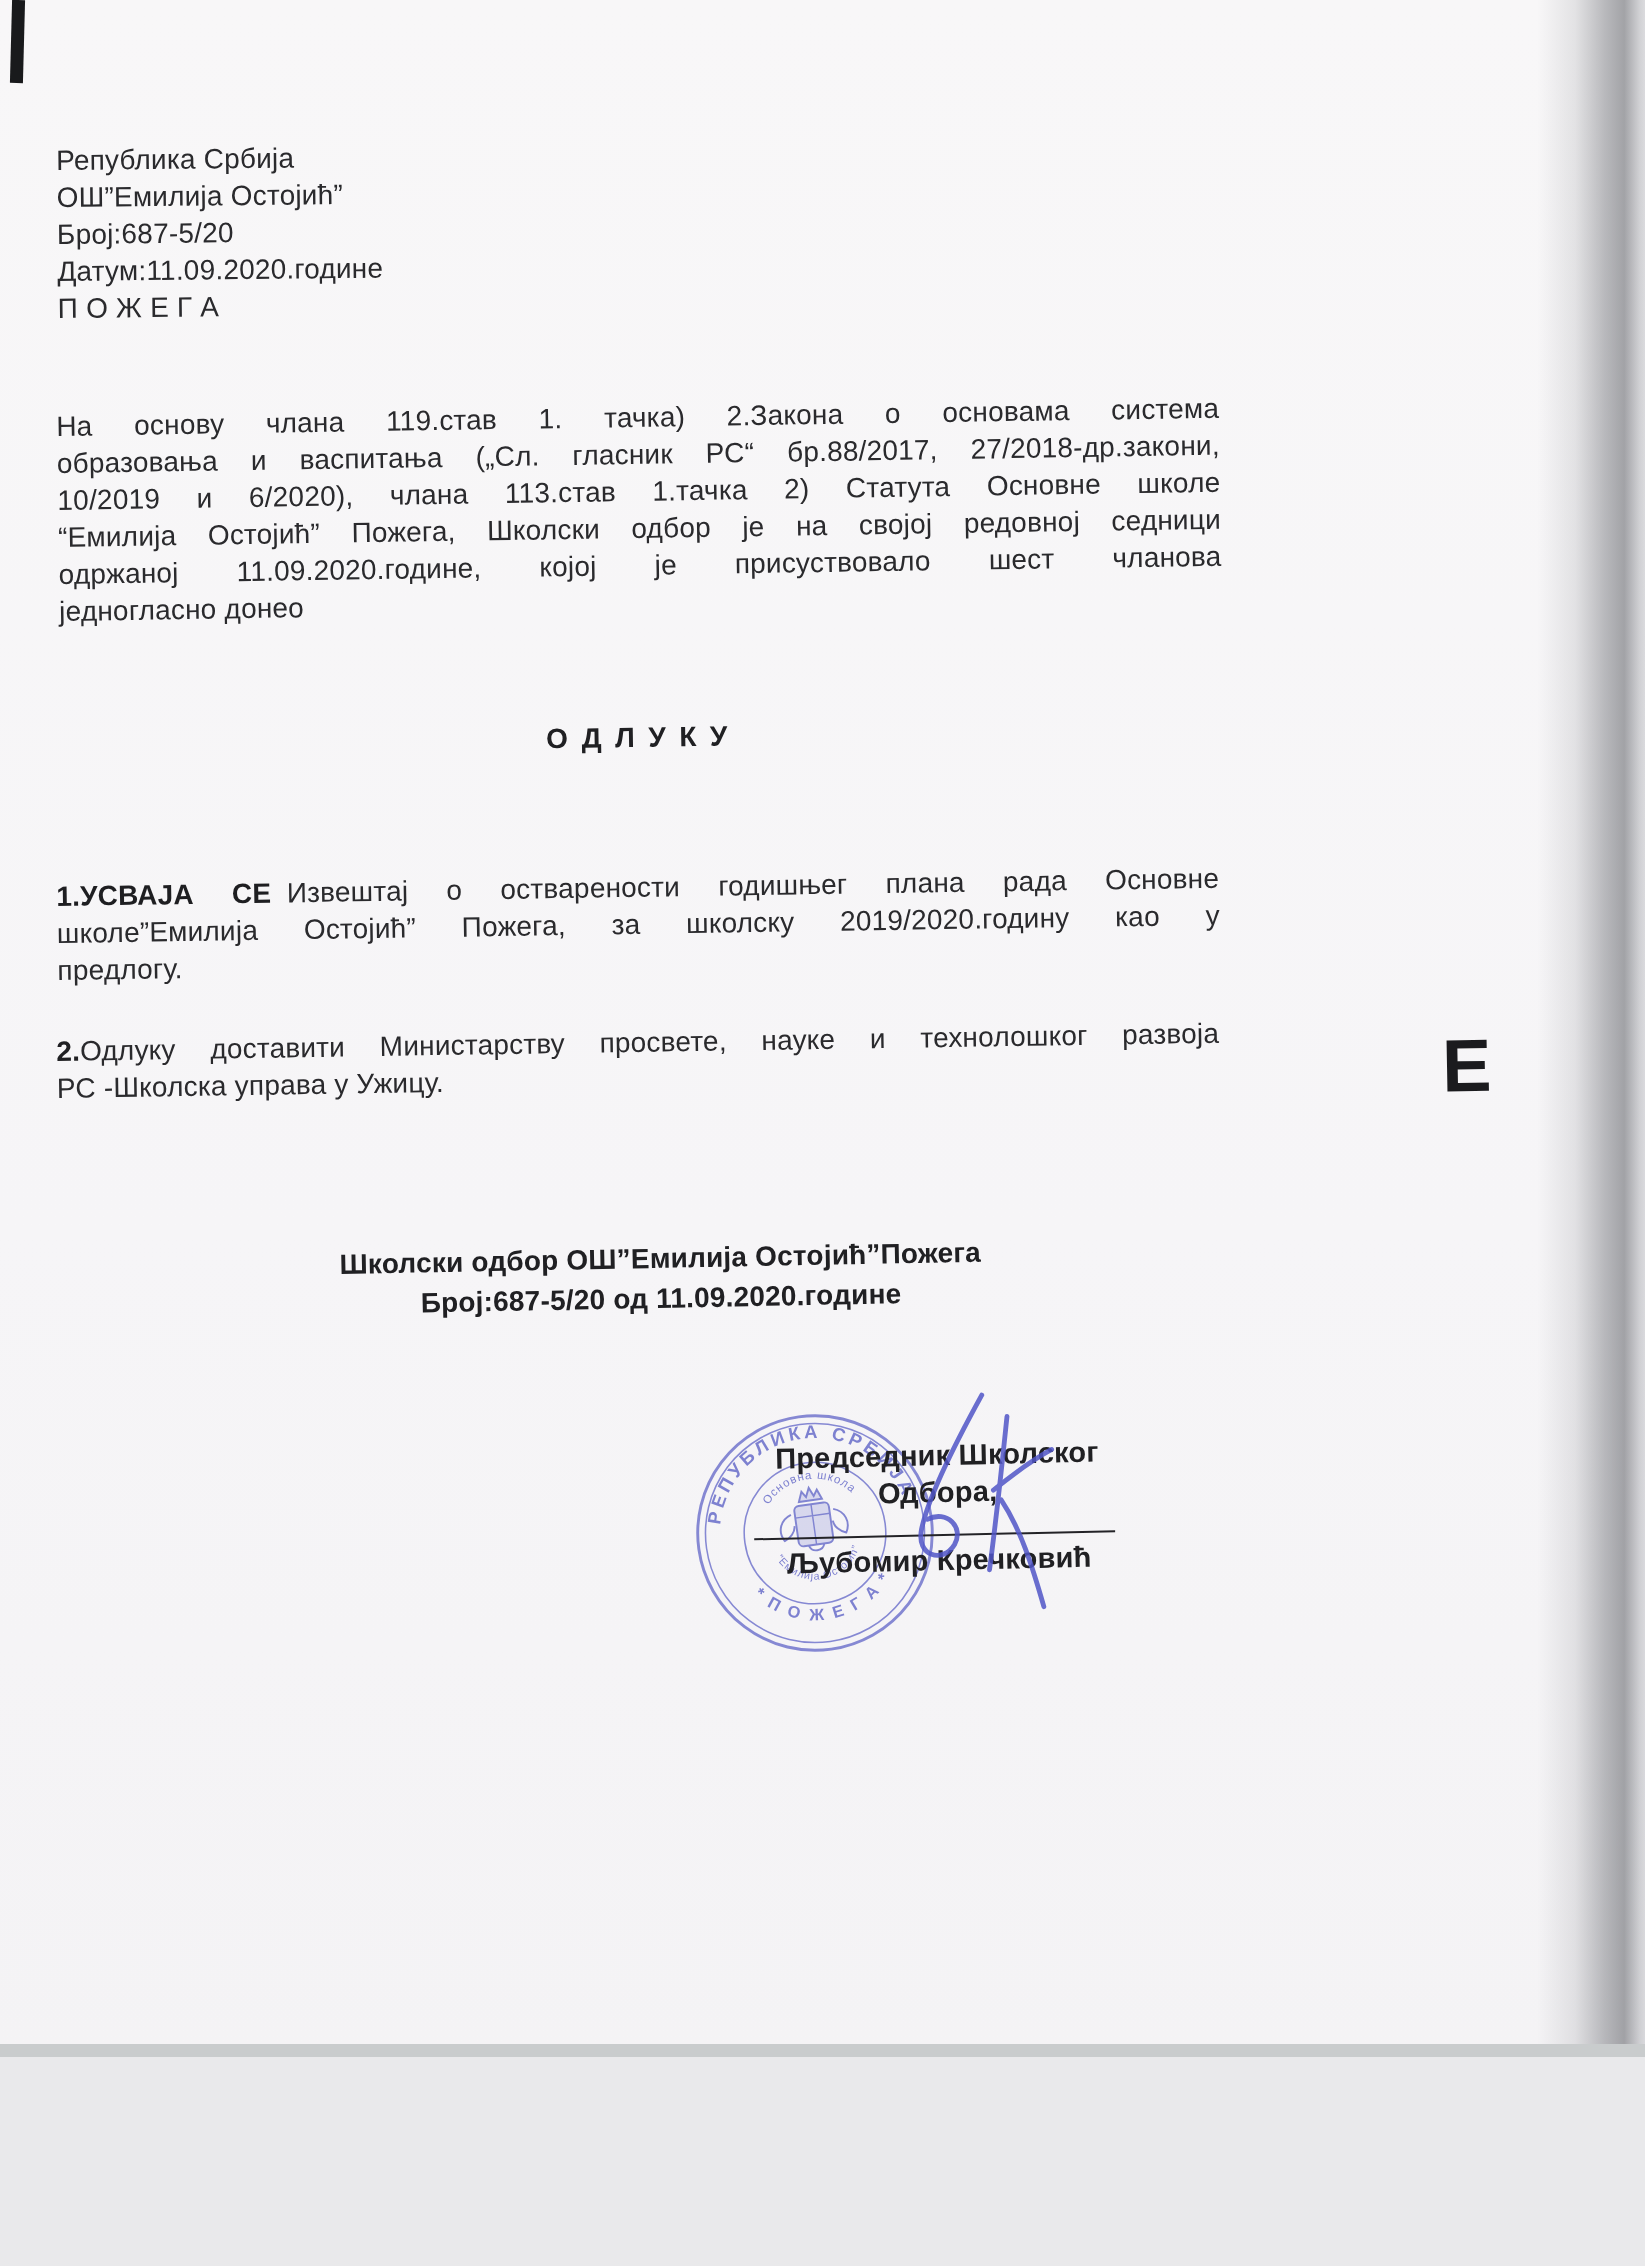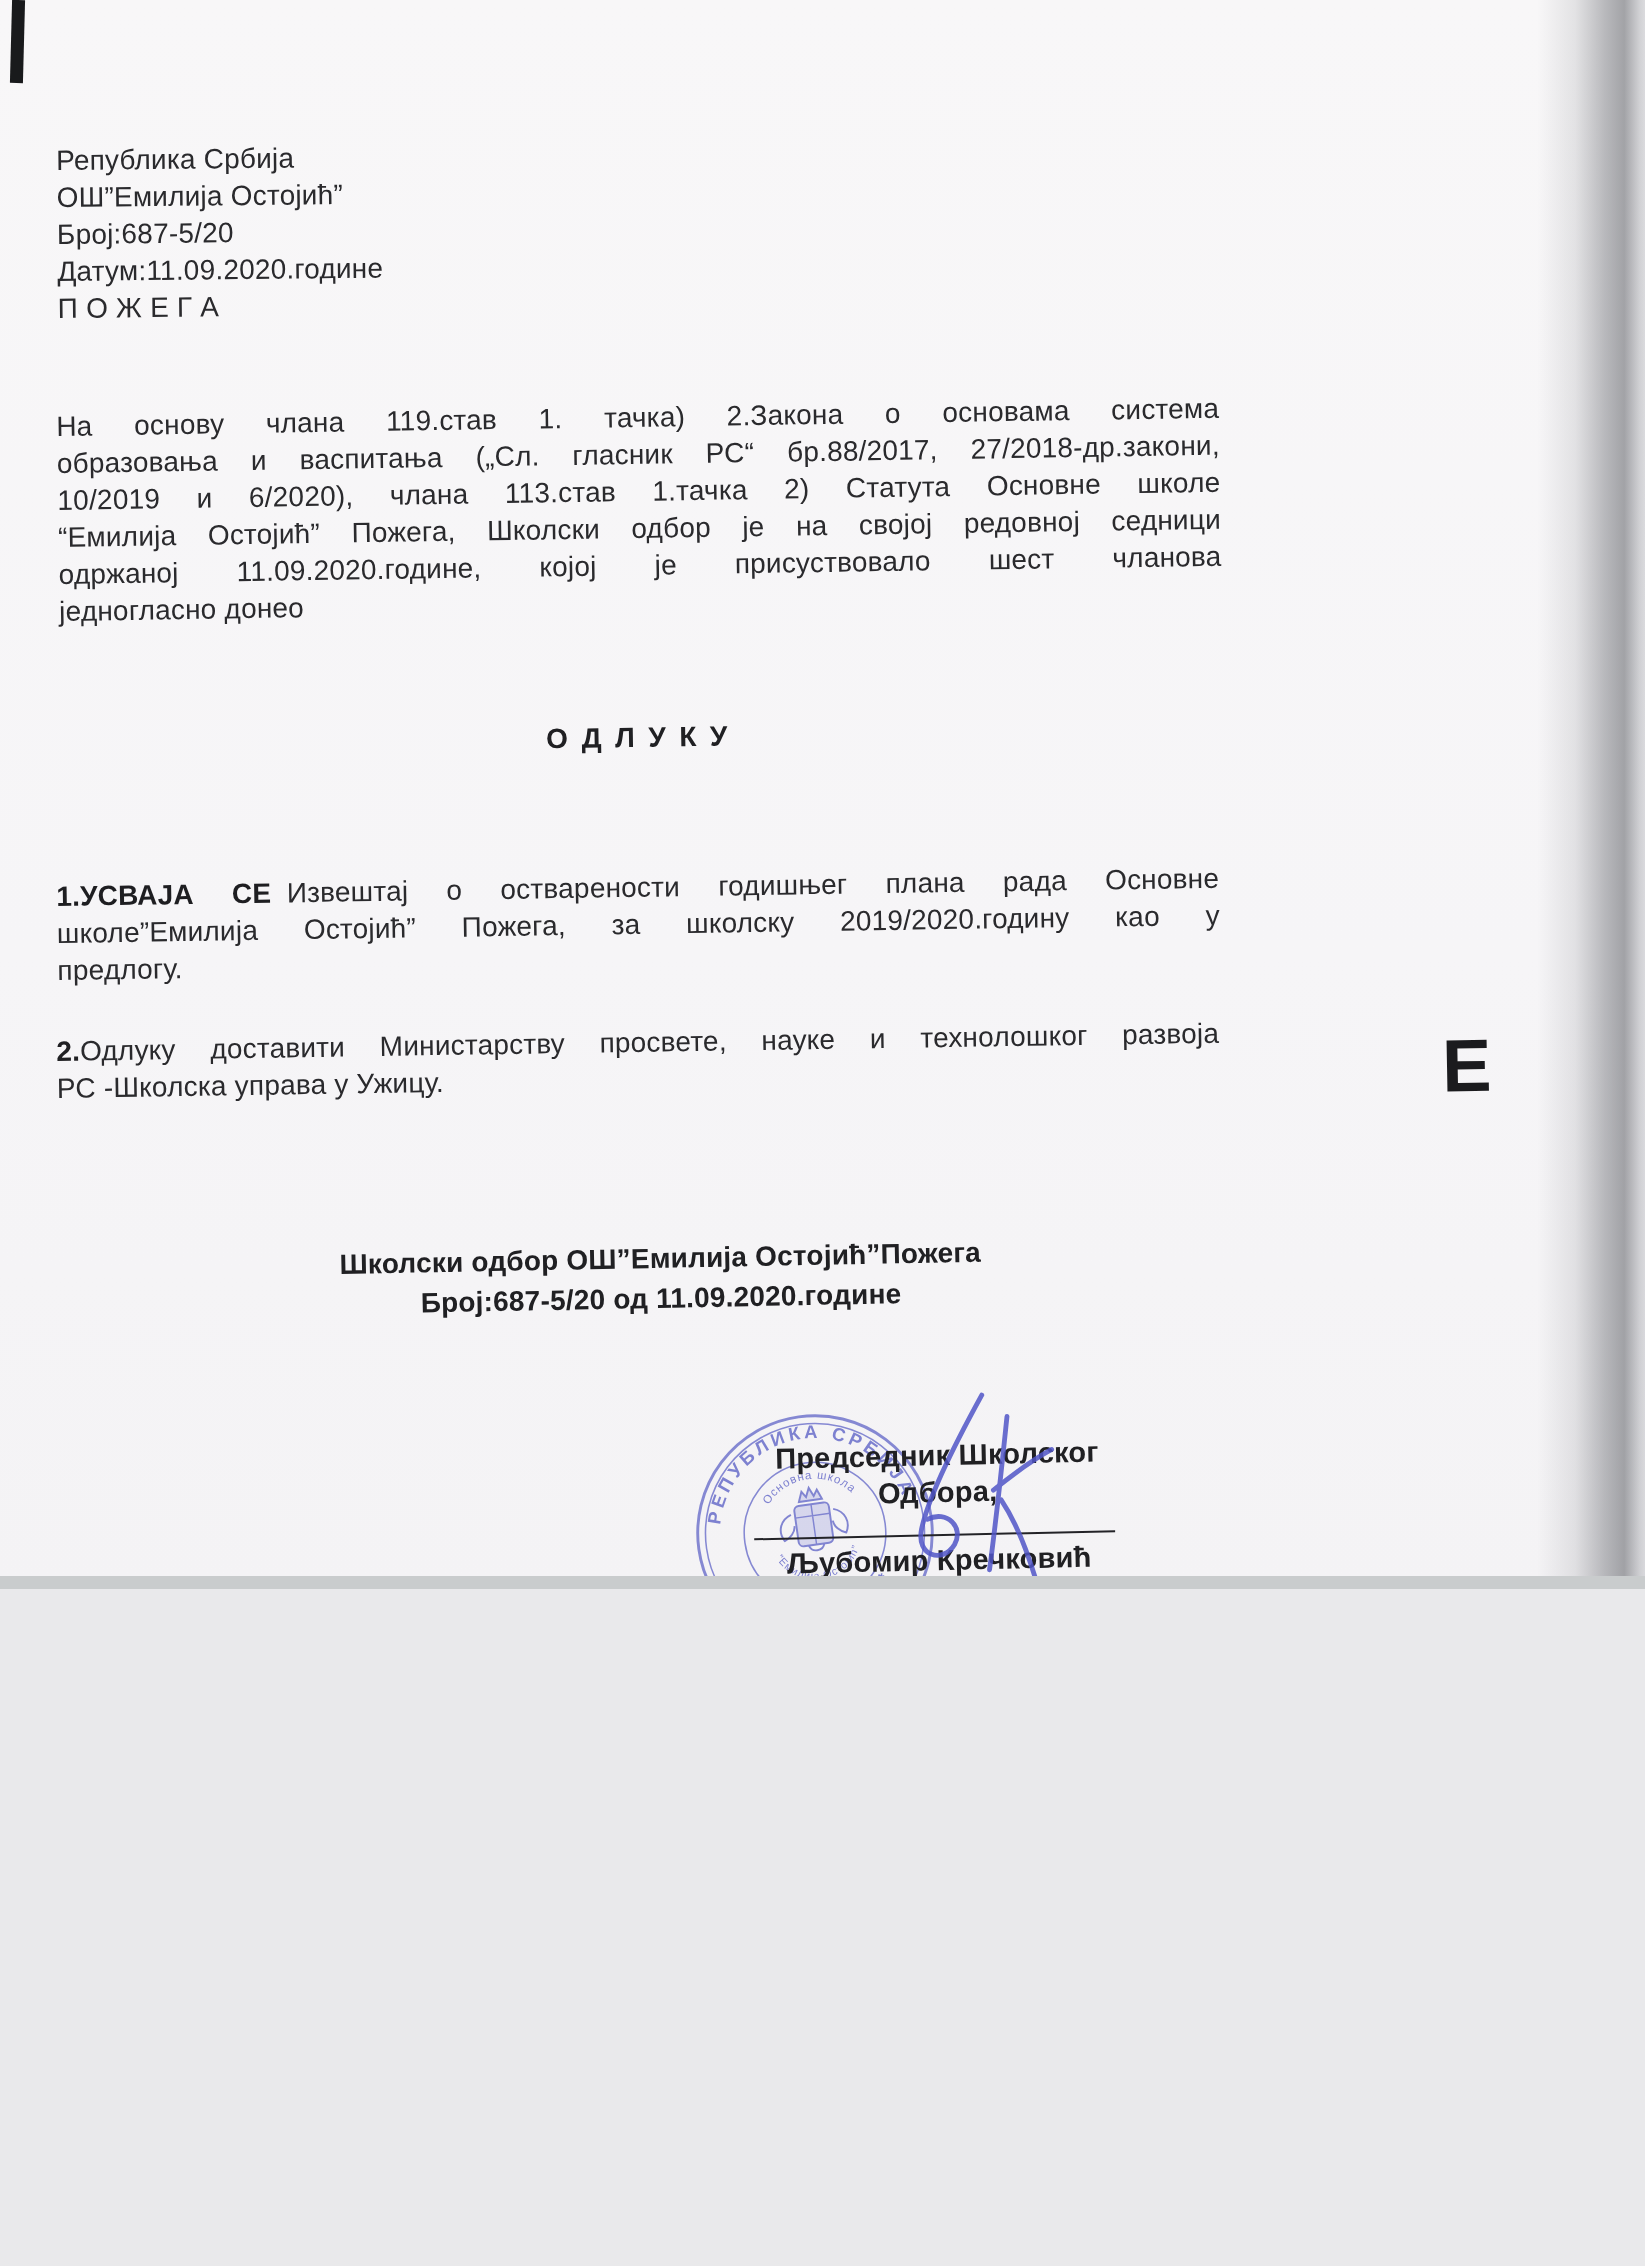--- a/index.html
+++ b/index.html
@@ -1,18 +1,18 @@
 <!DOCTYPE html>
 <html><head>
 <meta charset="utf-8">
 <style>
   html,body{margin:0;padding:0;background:#e9e9eb;}
   #page{
     position:relative;
-    width:1646px;height:1589px;
+    width:1646px;height:2057px;
     background:linear-gradient(180deg,#f8f7f8 0%,#f6f5f7 60%,#f4f3f5 100%);
     overflow:hidden;
     font-family:"Liberation Sans", sans-serif;
     color:#2a2a2d;
   }
   .abs{position:absolute;}
   .tblock{font-size:28px;line-height:37px;letter-spacing:0.2px;}
   .jline{
     text-align:justify;
     -moz-text-align-last:justify;

